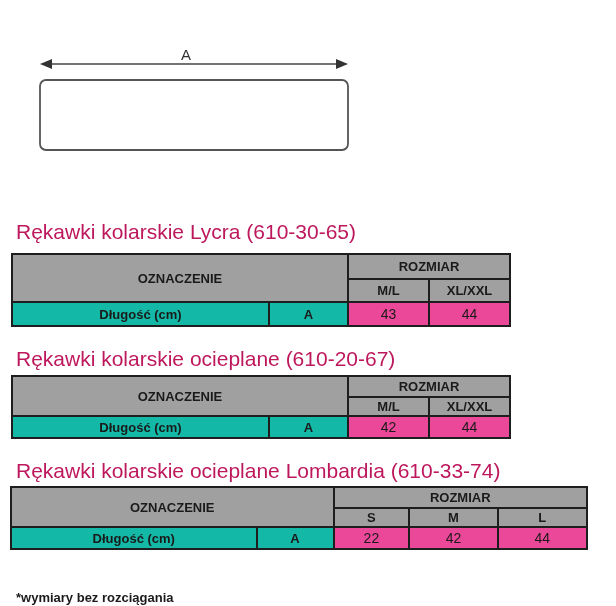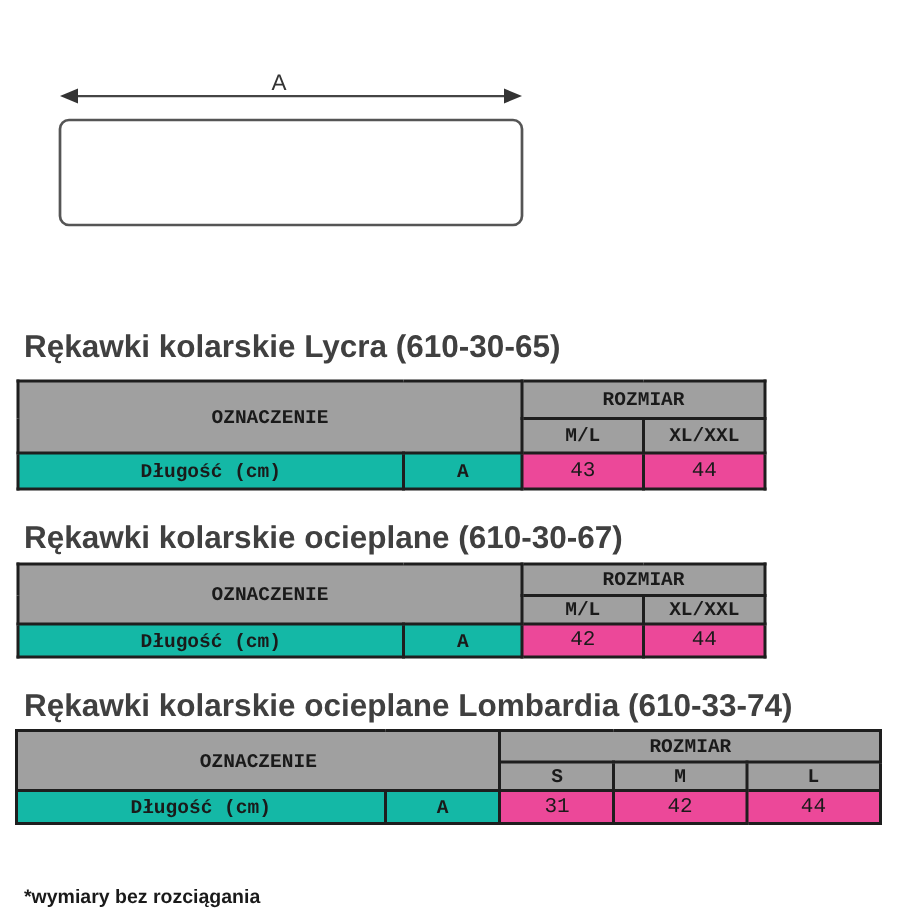--- a/index.html
+++ b/index.html
@@ -1,19 +1,19 @@
 <!DOCTYPE html>
 <html><head>
 <meta charset="utf-8">
 <style>
   html, body { margin:0; padding:0; background:#ffffff; }
   body { width:616px; height:606px; position:relative; overflow:hidden; font-family:"Liberation Sans", sans-serif; color:#1a1a1a; }
   .diagram { position:absolute; left:38px; top:44px; width:312px; height:112px; }
-  .section-title { position:absolute; left:16px; font-size:21px; font-weight:bold; color:#404040; white-space:nowrap; letter-spacing:0px; }
-  table.size { position:absolute; border-collapse:collapse; table-layout:fixed; font-family:Liberation Mono, monospace; font-weight:bold; font-size:13px;border-radius:16px; }
+  .section-title { position:absolute; left:16px; font-size:21px; font-weight:normal; color:#be185d; white-space:nowrap; letter-spacing:0px; }
+  table.size { position:absolute; border-collapse:collapse; table-layout:fixed; font-family:Liberation Sans, sans-serif; font-weight:bold; font-size:13px;border-radius:16px; }
   table.size td { border:2px solid #1e1e1e; text-align:center; padding:0; color:#1a1a1a; }
   td.dark { background:#a0a0a0; }
   td.light { background:#14b8a6; }
   td.white { background:#ec4899; font-weight:normal; font-size:14px; }
   .note { position:absolute; left:16px; top:570px; font-size:13px; font-weight:bold;margin-top:20px; }
 </style>
 </head>
 <body>
 
 <svg class="diagram" viewBox="0 0 312 112" width="312" height="112">
@@ -43,21 +43,21 @@
   </tr>
   <tr style="height:24px;">
     <td class="light">Długość (cm)</td>
     <td class="light">A</td>
     <td class="white">43</td>
     <td class="white">44</td>
   </tr>
 </tbody>
   </table>
 
-<div class="section-title" style="top:347px;">Rękawki kolarskie ocieplane (610-30-67)</div>
+<div class="section-title" style="top:347px;">Rękawki kolarskie ocieplane (610-20-67)</div>
 <table class="size" style="left:11px; top:375px; width:498px;">
   <colgroup>
       <col style="width:257px">
       <col style="width:79px">
       <col style="width:81px">
       <col style="width:81px">
     </colgroup>
   <tbody>
       <tr style="height:21px;">
     <td class="dark" colspan="2" rowspan="2">OZNACZENIE</td>
@@ -91,20 +91,20 @@
     <td class="dark" colspan="3">ROZMIAR</td>
   </tr>
   <tr style="height:19px;">
     <td class="dark">S</td>
     <td class="dark">M</td>
     <td class="dark">L</td>
   </tr>
   <tr style="height:22px;">
     <td class="light">Długość (cm)</td>
     <td class="light">A</td>
-    <td class="white">31</td>
+    <td class="white">22</td>
     <td class="white">42</td>
     <td class="white">44</td>
   </tr>
 </tbody>
   </table>
 
 <div class="note">*wymiary bez rozciągania</div>
 
 </body></html>

